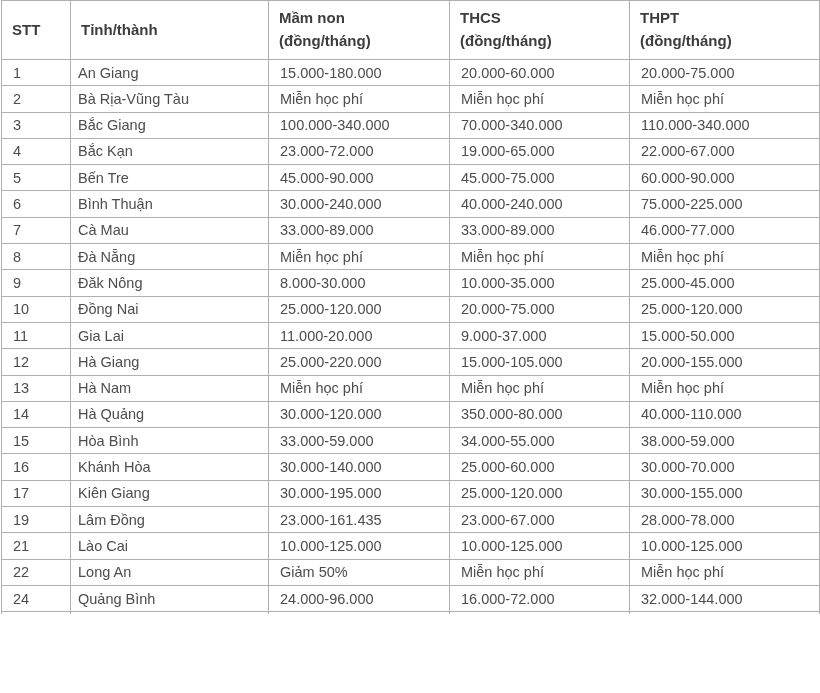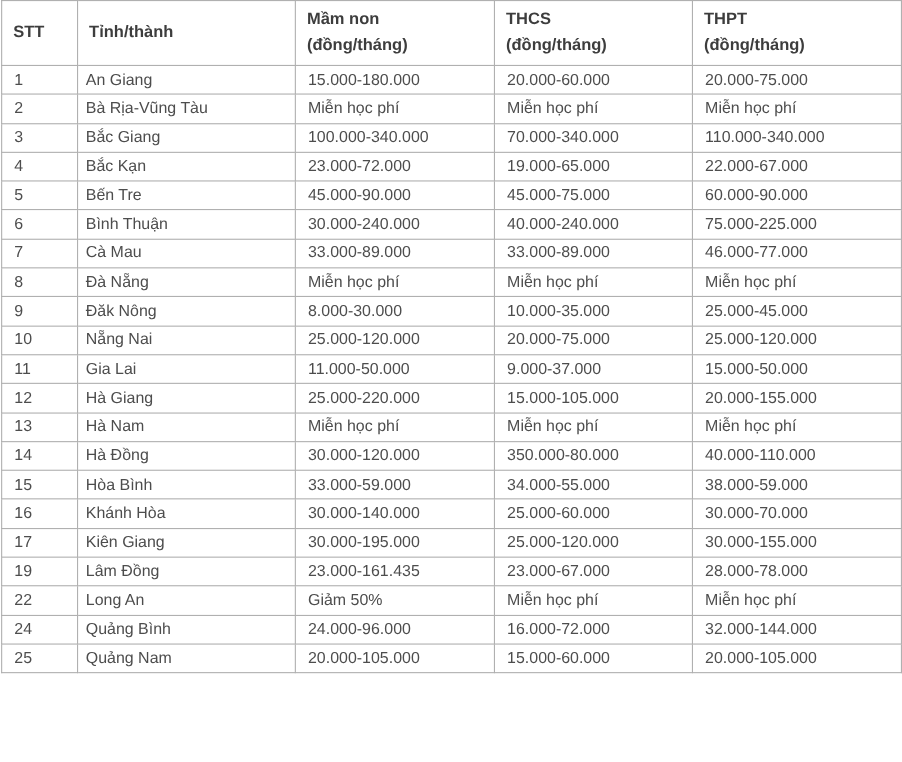--- a/index.html
+++ b/index.html
@@ -155,49 +155,49 @@
         </tr>
         <tr>
           <td class="cell-stt">9</td>
           <td class="cell-prov">Đăk Nông</td>
           <td class="cell-num">8.000-30.000</td>
           <td class="cell-num">10.000-35.000</td>
           <td class="cell-num">25.000-45.000</td>
         </tr>
         <tr>
           <td class="cell-stt">10</td>
-          <td class="cell-prov">Nẵng Nai</td>
+          <td class="cell-prov">Đồng Nai</td>
           <td class="cell-num">25.000-120.000</td>
           <td class="cell-num">20.000-75.000</td>
           <td class="cell-num">25.000-120.000</td>
         </tr>
         <tr>
           <td class="cell-stt">11</td>
           <td class="cell-prov">Gia Lai</td>
-          <td class="cell-num">11.000-50.000</td>
+          <td class="cell-num">11.000-20.000</td>
           <td class="cell-num">9.000-37.000</td>
           <td class="cell-num">15.000-50.000</td>
         </tr>
         <tr>
           <td class="cell-stt">12</td>
           <td class="cell-prov">Hà Giang</td>
           <td class="cell-num">25.000-220.000</td>
           <td class="cell-num">15.000-105.000</td>
           <td class="cell-num">20.000-155.000</td>
         </tr>
         <tr>
           <td class="cell-stt">13</td>
           <td class="cell-prov">Hà Nam</td>
           <td class="cell-num">Miễn học phí</td>
           <td class="cell-num">Miễn học phí</td>
           <td class="cell-num">Miễn học phí</td>
         </tr>
         <tr>
           <td class="cell-stt">14</td>
-          <td class="cell-prov">Hà Đồng</td>
+          <td class="cell-prov">Hà Quảng</td>
           <td class="cell-num">30.000-120.000</td>
           <td class="cell-num">350.000-80.000</td>
           <td class="cell-num">40.000-110.000</td>
         </tr>
         <tr>
           <td class="cell-stt">15</td>
           <td class="cell-prov">Hòa Bình</td>
           <td class="cell-num">33.000-59.000</td>
           <td class="cell-num">34.000-55.000</td>
           <td class="cell-num">38.000-59.000</td>
@@ -217,20 +217,27 @@
           <td class="cell-num">30.000-155.000</td>
         </tr>
         <tr>
           <td class="cell-stt">19</td>
           <td class="cell-prov">Lâm Đồng</td>
           <td class="cell-num">23.000-161.435</td>
           <td class="cell-num">23.000-67.000</td>
           <td class="cell-num">28.000-78.000</td>
         </tr>
         <tr>
+          <td class="cell-stt">21</td>
+          <td class="cell-prov">Lào Cai</td>
+          <td class="cell-num">10.000-125.000</td>
+          <td class="cell-num">10.000-125.000</td>
+          <td class="cell-num">10.000-125.000</td>
+        </tr>
+        <tr>
           <td class="cell-stt">22</td>
           <td class="cell-prov">Long An</td>
           <td class="cell-num">Giảm 50%</td>
           <td class="cell-num">Miễn học phí</td>
           <td class="cell-num">Miễn học phí</td>
         </tr>
         <tr>
           <td class="cell-stt">24</td>
           <td class="cell-prov">Quảng Bình</td>
           <td class="cell-num">24.000-96.000</td>

